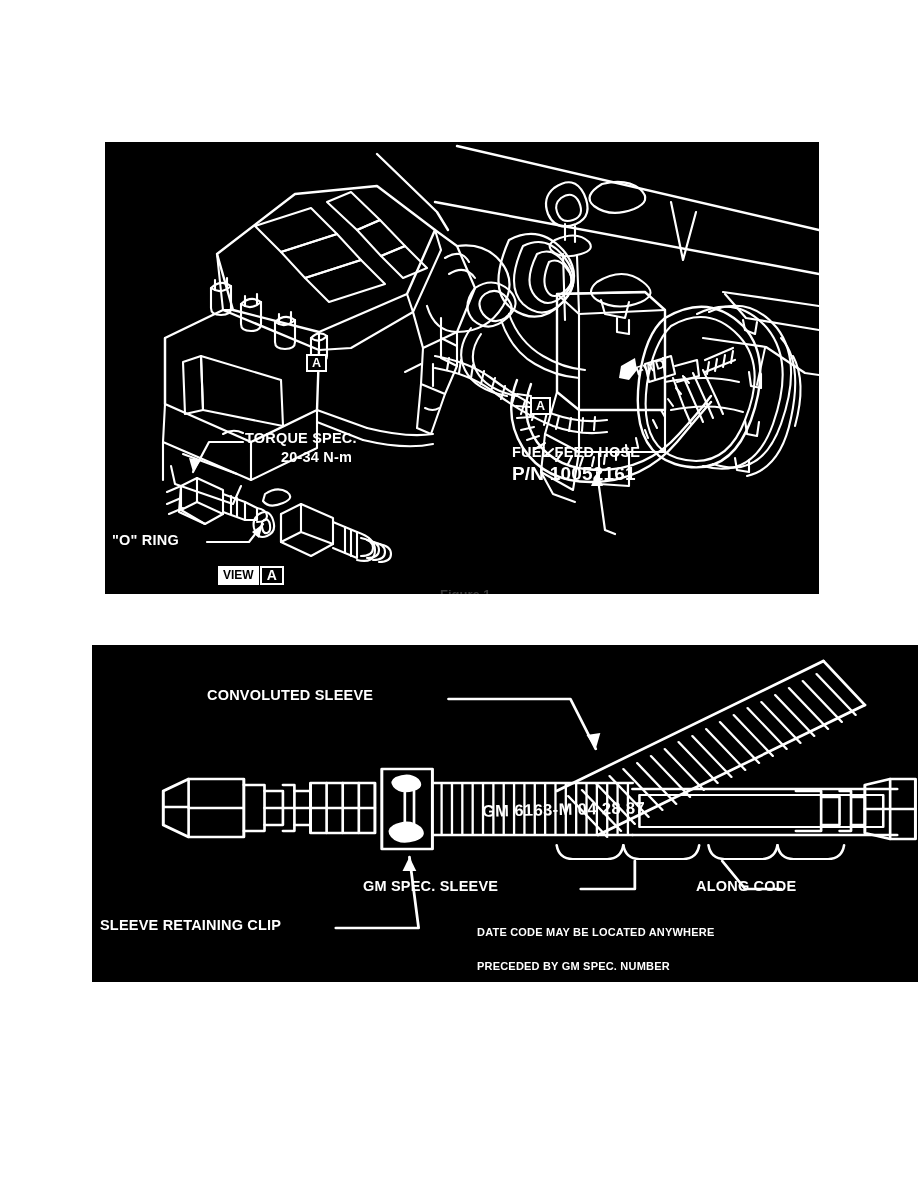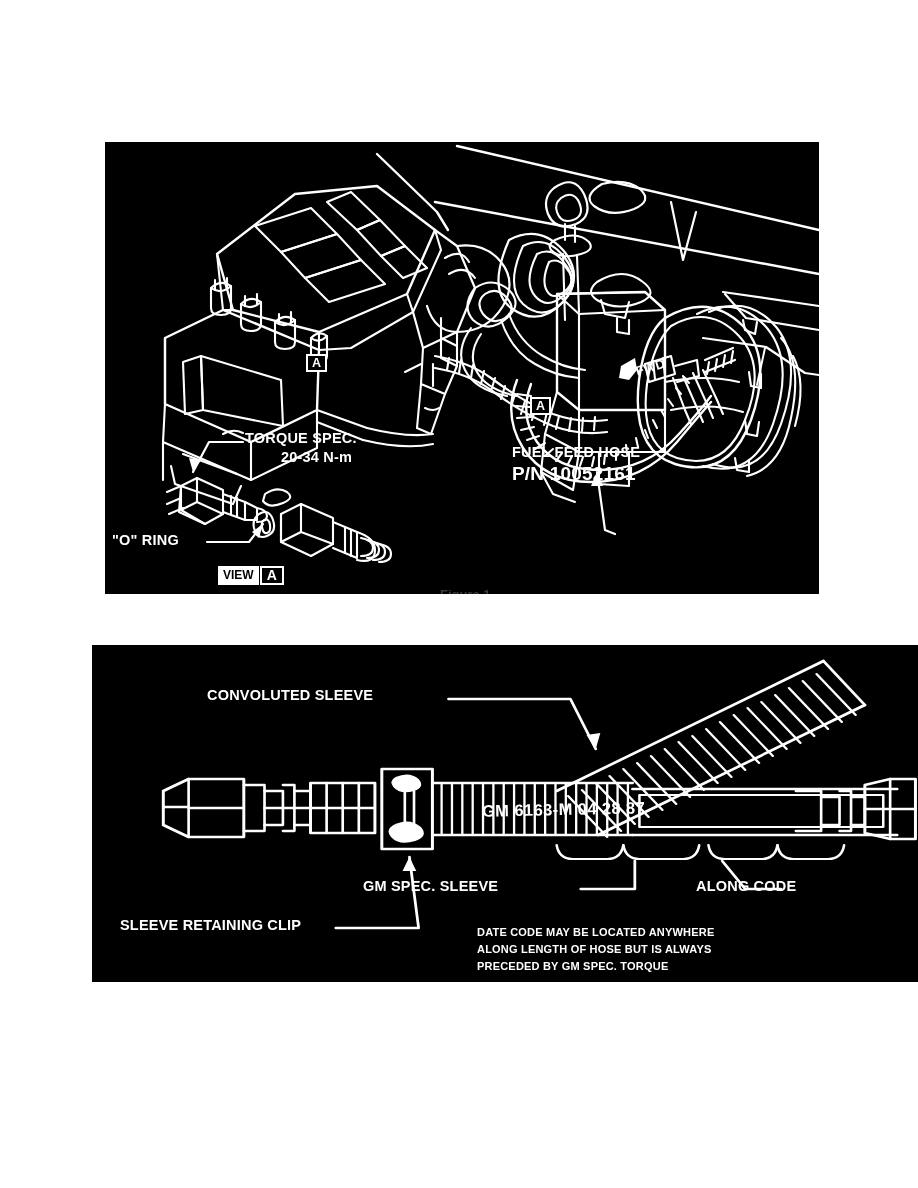--- a/index.html
+++ b/index.html
@@ -432,26 +432,25 @@
 
         <path d="M425 244 L472 244 L472 216" stroke-width="2.4"></path>
 
         <path d="M599 244 L568 244 L548 216" stroke-width="2.4"></path>
 
       </g>
     </svg>
 
     <div class="callout sz-md" style="left:115px; top:42px;">CONVOLUTED SLEEVE</div>
 
-    <div class="callout sz-md" style="left:8px; top:272px;margin-left:20px;">SLEEVE RETAINING CLIP</div>
+    <div class="callout sz-md" style="left:8px; top:272px;">SLEEVE RETAINING CLIP</div>
 
     <div class="callout sz-md" style="left:271px; top:233px;">GM SPEC. SLEEVE</div>
 
     <div class="callout sz-md" style="left:604px; top:233px;">ALONG CODE</div>
 
     <div id="hose-marking" style="left:390px; top:155px;">GM 6163-M 04 28 87</div>
 
     <div class="callout sz-note" style="left:385px; top:281px;">DATE CODE MAY BE LOCATED ANYWHERE</div>
-    <div class="callout sz-note" style="left:385px; top:298px;">ALONG LENGTH OF HOSE BUT IS ALWAYS</div>
-    <div class="callout sz-note" style="left:385px; top:315px;">PRECEDED BY GM SPEC. TORQUE</div>
+    <div class="callout sz-note" style="left:385px; top:315px;">PRECEDED BY GM SPEC. NUMBER</div>
   </div>
 
 </div>
 
 </body></html>

